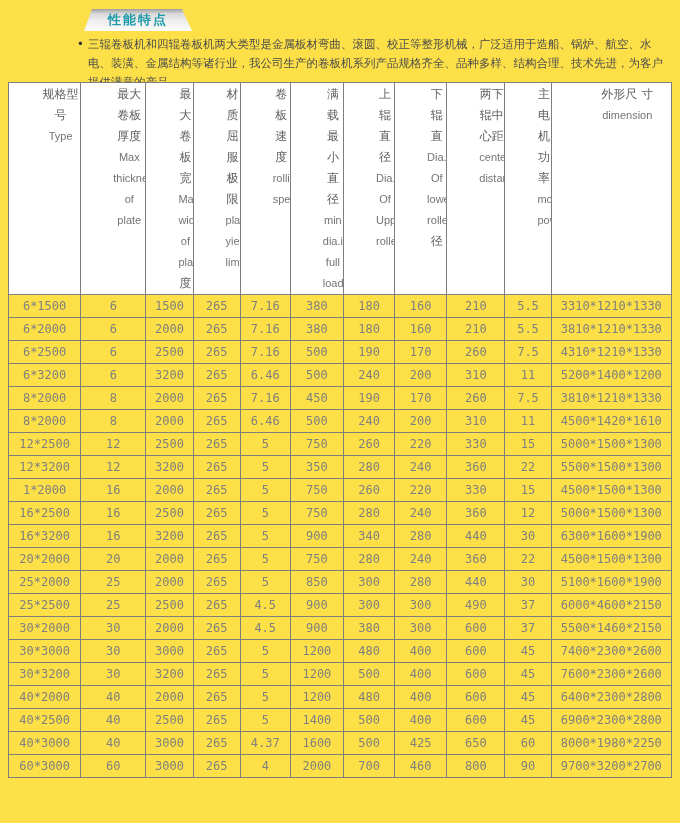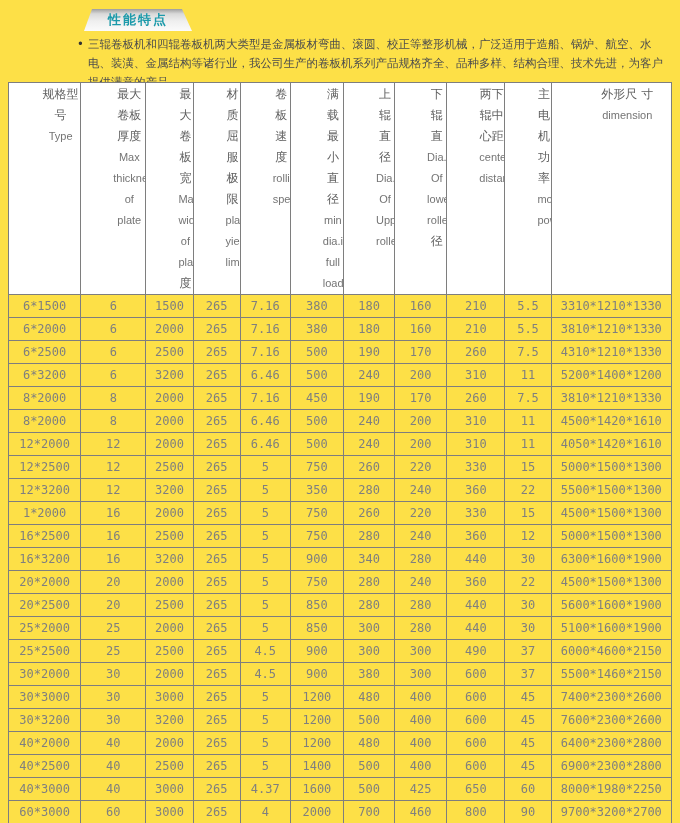--- a/index.html
+++ b/index.html
@@ -198,33 +198,20 @@
           <td>265</td>
           <td>6.46</td>
           <td>500</td>
           <td>240</td>
           <td>200</td>
           <td>310</td>
           <td>11</td>
           <td>4500*1420*1610</td>
         </tr>
         <tr>
-          <td>12*2000</td>
-          <td>12</td>
-          <td>2000</td>
-          <td>265</td>
-          <td>6.46</td>
-          <td>500</td>
-          <td>240</td>
-          <td>200</td>
-          <td>310</td>
-          <td>11</td>
-          <td>4050*1420*1610</td>
-        </tr>
-        <tr>
           <td>12*2500</td>
           <td>12</td>
           <td>2500</td>
           <td>265</td>
           <td>5</td>
           <td>750</td>
           <td>260</td>
           <td>220</td>
           <td>330</td>
           <td>15</td>
@@ -287,33 +274,20 @@
           <td>20</td>
           <td>2000</td>
           <td>265</td>
           <td>5</td>
           <td>750</td>
           <td>280</td>
           <td>240</td>
           <td>360</td>
           <td>22</td>
           <td>4500*1500*1300</td>
-        </tr>
-        <tr>
-          <td>20*2500</td>
-          <td>20</td>
-          <td>2500</td>
-          <td>265</td>
-          <td>5</td>
-          <td>850</td>
-          <td>280</td>
-          <td>280</td>
-          <td>440</td>
-          <td>30</td>
-          <td>5600*1600*1900</td>
         </tr>
         <tr>
           <td>25*2000</td>
           <td>25</td>
           <td>2000</td>
           <td>265</td>
           <td>5</td>
           <td>850</td>
           <td>300</td>
           <td>280</td>

